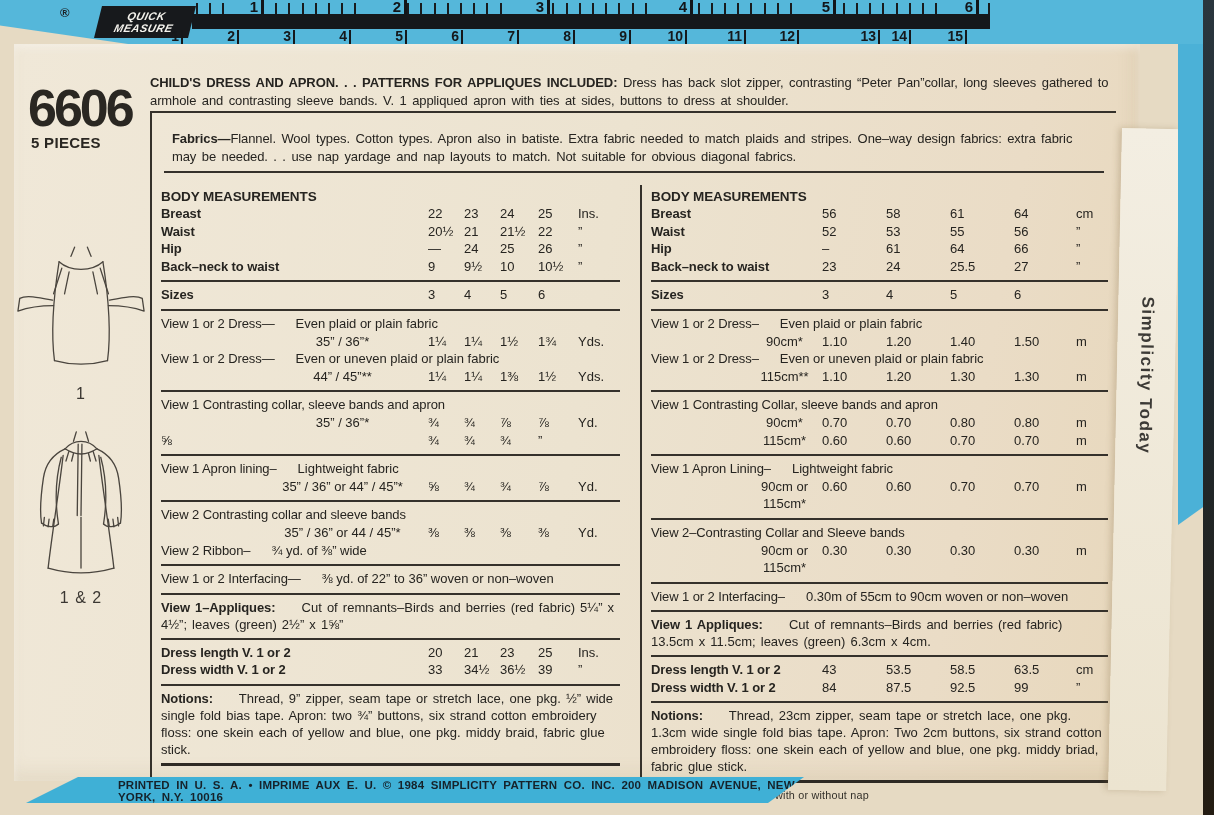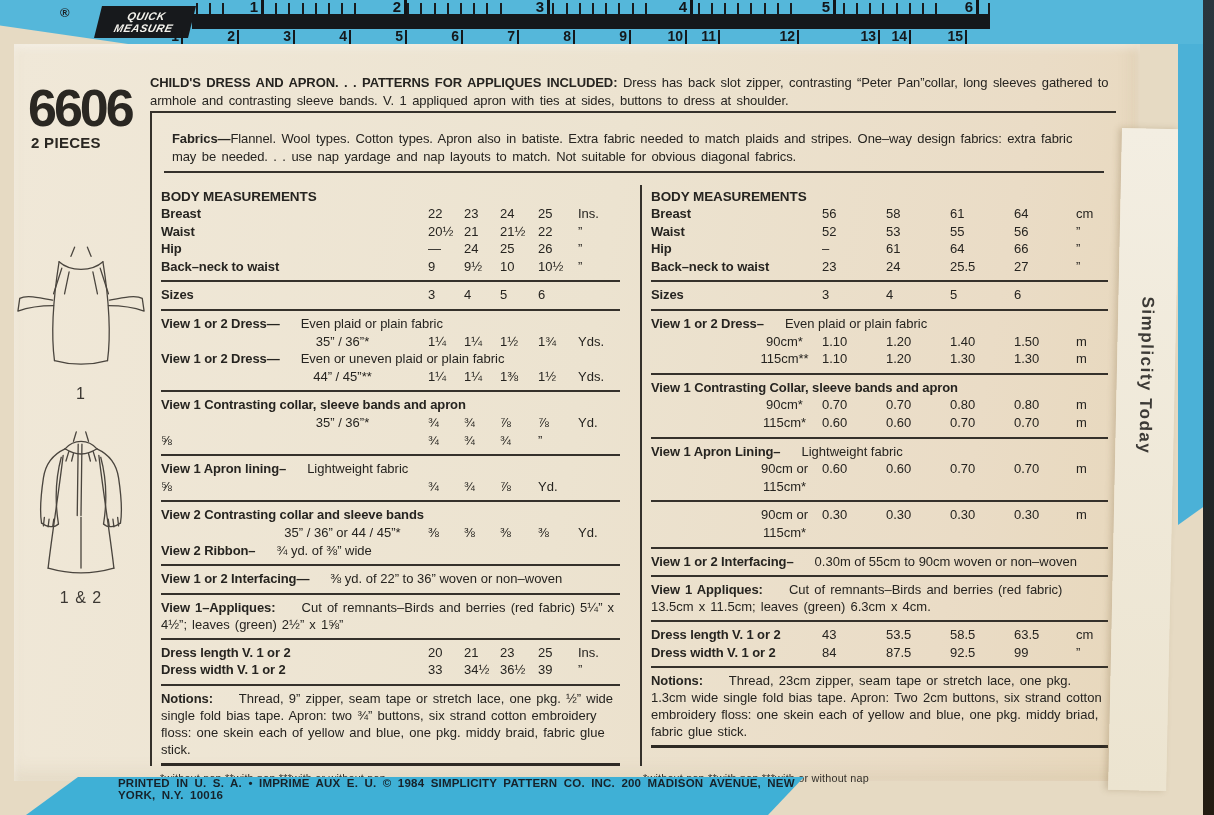--- a/index.html
+++ b/index.html
@@ -48,31 +48,31 @@
   .sec{border-bottom:2.2px solid #35312b;padding:4px 0 5px;}
   .sec.last{border-bottom:3.2px solid #2e2a24;}
   .btitle{font-weight:800;font-size:13.5px;letter-spacing:-.1px;margin-bottom:1px;}
   .mrow{display:grid;align-items:baseline;line-height:17.6px;}
   .c0 .mrow{grid-template-columns:1fr 36px 36px 38px 40px 42px;}
   .c1 .mrow{grid-template-columns:1fr 64px 64px 64px 62px 32px;}
   .lbl{font-weight:800;letter-spacing:-.1px;}
   .val,.unit{font-weight:400;}
   .wlab{text-align:center;padding-left:96px;font-weight:400;}
   .hline{line-height:17.6px;}
-  .hb{font-weight:700;letter-spacing:-.1px;}
+  .hb{font-weight:400;letter-spacing:-.1px;}
   .hp{font-weight:400;padding-left:21px;}
   .para{line-height:17px;font-weight:400;word-spacing:1.5px;}
   .para .hb{font-weight:800;}
   .footnotes{display:grid;grid-template-columns:1fr 1fr;}
   .fnote{padding:6px 0 0 10px;font-size:10.8px;letter-spacing:.2px;color:#33302a;}
 
   
-  .footerband{position:absolute;left:26px;top:777px;width:778px;height:38px;background:#3fb0d6;z-index:4;
+  .footerband{position:absolute;left:26px;top:777px;width:778px;height:26px;background:#3fb0d6;z-index:4;
     clip-path:polygon(52px 0,100% 0,calc(100% - 36px) 100%,0 100%);
-    display:flex;align-items:flex-start;}
+    display:flex;align-items:flex-end;}
   .footerband span{margin-left:92px;font-size:11.5px;font-weight:800;color:#16222a;letter-spacing:.2px;word-spacing:3px;}
 
   
   .flapstrip{position:absolute;left:1122px;top:128px;width:58px;height:662px;z-index:3;
     background:linear-gradient(180deg,#f3eee2,#ece4d0);transform:rotate(1.2deg);transform-origin:top left;
     box-shadow:-3px 0 6px rgba(120,95,55,.25);}
   .sidetext{display:block;writing-mode:vertical-rl;font-size:17px;font-weight:700;color:#3c3a36;
     letter-spacing:1.5px;margin:168px auto 0;}
   .bluestrip{position:absolute;left:1178px;top:0;width:28px;height:525px;background:#4bb1d7;z-index:4;
     clip-path:polygon(0 0,100% 0,100% calc(100% - 20px),0 100%);}
@@ -104,32 +104,32 @@
         <span class="cnum" style="left: 151px;">1</span>
         <span class="cnum" style="left: 207px;">2</span>
         <span class="cnum" style="left: 263px;">3</span>
         <span class="cnum" style="left: 319px;">4</span>
         <span class="cnum" style="left: 375px;">5</span>
         <span class="cnum" style="left: 431px;">6</span>
         <span class="cnum" style="left: 487px;">7</span>
         <span class="cnum" style="left: 543px;">8</span>
         <span class="cnum" style="left: 599px;">9</span>
         <span class="cnum" style="left: 655px;">10</span>
-        <span class="cnum" style="left: 688px;">11</span>
+        <span class="cnum" style="left: 714px;">11</span>
         <span class="cnum" style="left: 767px;">12</span>
         <span class="cnum" style="left: 848px;">13</span>
         <span class="cnum" style="left: 879px;">14</span>
         <span class="cnum" style="left: 935px;">15</span>
       </div>
   </div>
 
   <div class="sheet">
     <div class="sidebar">
       <div class="patnum">6606</div>
-      <div class="pieces">2 PIECES</div>
+      <div class="pieces">5 PIECES</div>
 
       <svg class="sk sk1" width="128" height="140" viewBox="0 0 140 152">
         <g fill="none" stroke="#4a453e" stroke-width="1.4" stroke-linejoin="round" stroke-linecap="round">
           <path d="M63,4 L59,14 M77,4 L81,14"></path>
           <path d="M46,20 C58,31 82,31 94,20"></path>
           <path d="M46,20 C40,58 37,98 41,128"></path>
           <path d="M94,20 C100,58 103,98 99,128"></path>
           <path d="M41,128 Q70,136 99,128"></path>
           <path d="M49,27 L40,55 M57,31 L52,55 M91,27 L100,55 M83,31 L88,55"></path>
           <path d="M39,62 C24,59 10,56 3,60 L1,74 C12,70 26,68 40,68"></path>
@@ -251,20 +251,21 @@
                   <span class="val">⅝</span>
                   <span class="val">¾</span>
                   <span class="val">¾</span>
                   <span class="val">¾</span>
                   <span class="unit">”</span>
                 </div>
               </div>
               <div class="sec">
                 <div class="hline"><b class="hb">View 1 Apron lining–</b><span class="hp">Lightweight fabric</span></div>
                 <div class="mrow">
+                  <span class="wlab">35” / 36” or 44” / 45”*</span>
                   <span class="val">⅝</span>
                   <span class="val">¾</span>
                   <span class="val">¾</span>
                   <span class="val">⅞</span>
                   <span class="unit">Yd.</span>
                 </div>
               </div>
               <div class="sec">
                 <div class="hline"><b class="hb">View 2 Contrasting collar and sleeve bands</b></div>
                 <div class="mrow">
@@ -354,20 +355,21 @@
               <div class="sec">
                 <div class="hline"><b class="hb">View 1 or 2 Dress–</b><span class="hp">Even plaid or plain fabric</span></div>
                 <div class="mrow">
                   <span class="wlab">90cm*</span>
                   <span class="val">1.10</span>
                   <span class="val">1.20</span>
                   <span class="val">1.40</span>
                   <span class="val">1.50</span>
                   <span class="unit">m</span>
                 </div>
+                <div class="hline"><b class="hb">View 1 or 2 Dress–</b><span class="hp">Even or uneven plaid or plain fabric</span></div>
                 <div class="mrow">
                   <span class="wlab">115cm**</span>
                   <span class="val">1.10</span>
                   <span class="val">1.20</span>
                   <span class="val">1.30</span>
                   <span class="val">1.30</span>
                   <span class="unit">m</span>
                 </div>
               </div>
               <div class="sec">
@@ -394,20 +396,21 @@
                 <div class="mrow">
                   <span class="wlab">90cm or 115cm*</span>
                   <span class="val">0.60</span>
                   <span class="val">0.60</span>
                   <span class="val">0.70</span>
                   <span class="val">0.70</span>
                   <span class="unit">m</span>
                 </div>
               </div>
               <div class="sec">
+                <div class="hline"><b class="hb">View 2–Contrasting Collar and Sleeve bands</b></div>
                 <div class="mrow">
                   <span class="wlab">90cm or 115cm*</span>
                   <span class="val">0.30</span>
                   <span class="val">0.30</span>
                   <span class="val">0.30</span>
                   <span class="val">0.30</span>
                   <span class="unit">m</span>
                 </div>
               </div>
               <div class="sec">

